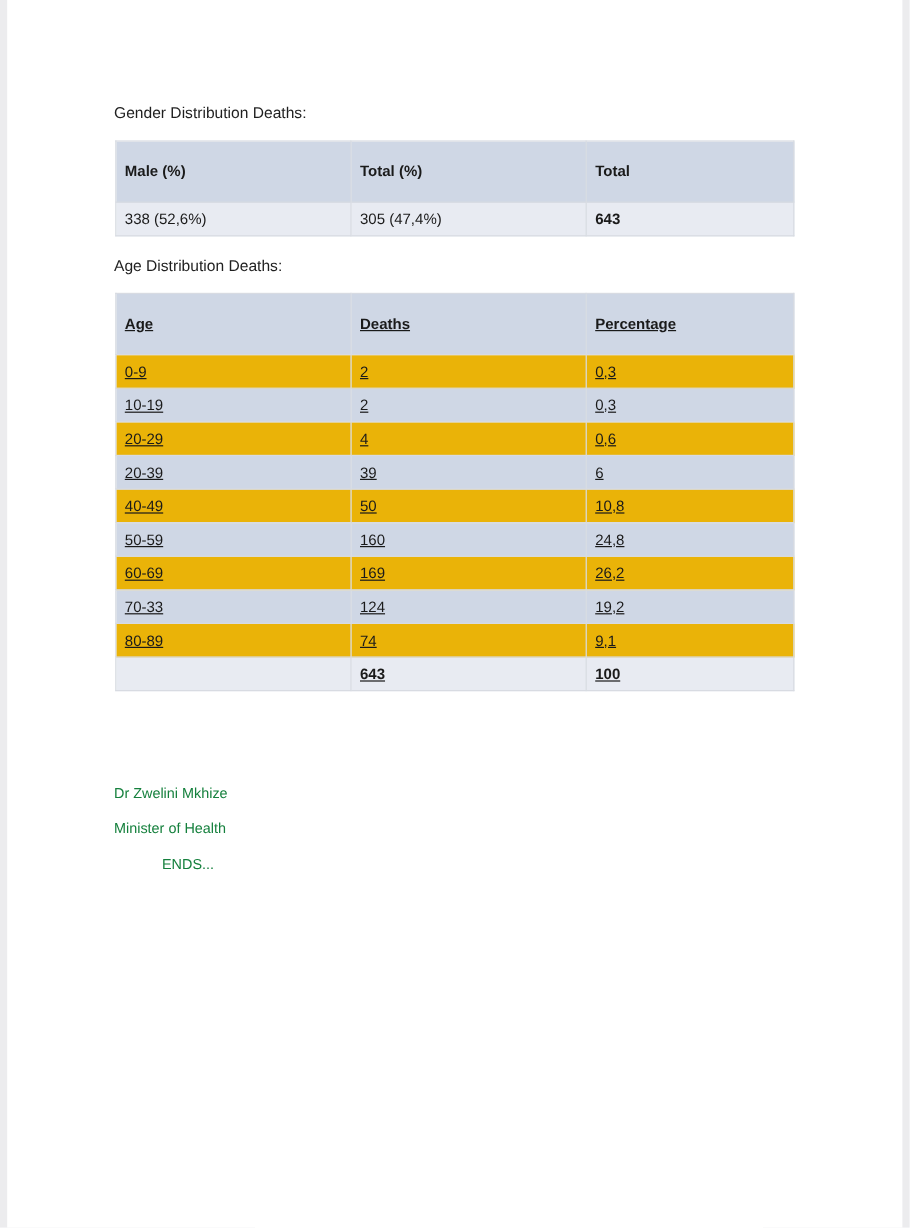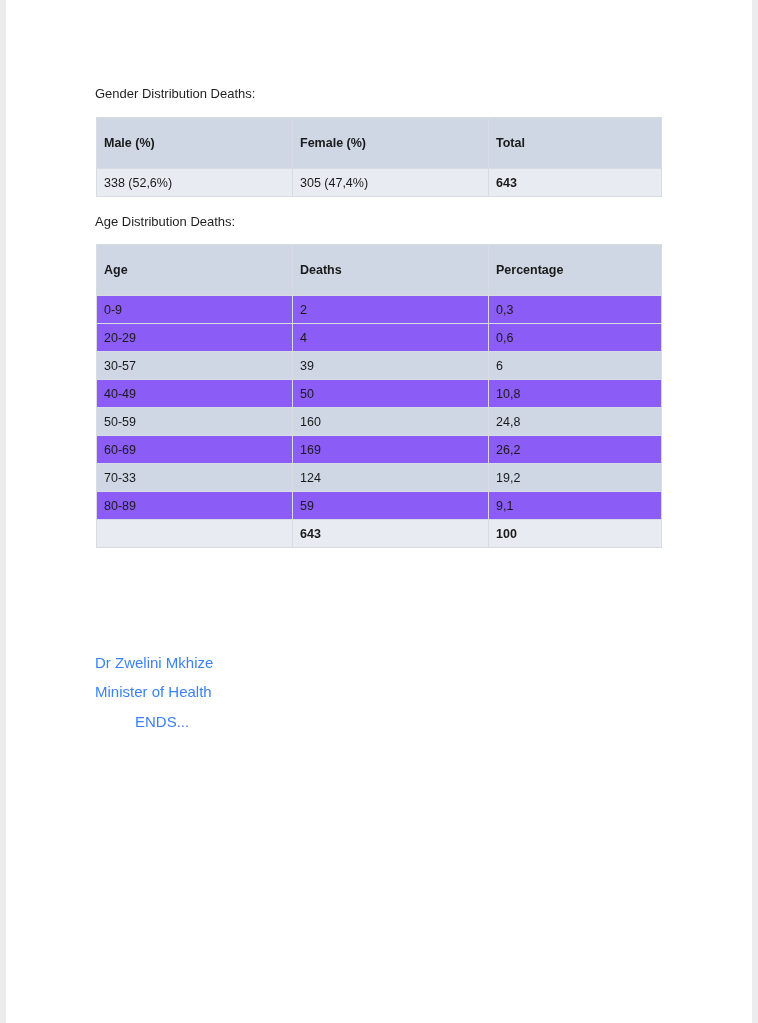--- a/index.html
+++ b/index.html
@@ -19,71 +19,76 @@
     position: absolute; left: 90px; width: 566px;
     border-collapse: collapse; font-size: 12.5px;
     border: 1px solid #d2d6de;
   }
   td, th {
     border: 1px solid #d8dbe2; text-align: left; padding: 0 0 0 7px;
     font-weight: normal; vertical-align: middle;
   }
   th { background: #cfd7e5; font-weight: bold; height: 50px; }
   .t1 td { background: #e8ebf2; height: 27px; margin-top: 48px; }
-  .t2 tr.odd td { background: #8b5cf6; }
+  .t2 tr.odd td { background: #eab308; }
   .t2 tr.even td { background: #cfd7e5; }
   .t2 td { height: 27px; }
   .t2 tr.total td { background: #e8ebf2; font-weight: bold; }
   .bold { font-weight: bold; }
   .c1 { width: 188px; } .c2 { width: 188px; }
-  .sig { position: absolute; left: 89px; font-size: 15px; color: #3b82f6; }
+  .sig { position: absolute; left: 89px; font-size: 12px; color: #15803d; }
 </style>
 </head>
 <body>
 
 <div class="page">
 
   <div class="heading" style="left:89px; top:86px;">Gender Distribution Deaths:</div>
 
   <table class="t1" style="top:117px;">
     <tbody>
         <tr>
       <th class="c1">Male (%)</th>
-      <th class="c2">Female (%)</th>
+      <th class="c2">Total (%)</th>
       <th>Total</th>
     </tr>
     <tr>
       <td>338 (52,6%)</td>
       <td>305 (47,4%)</td>
       <td class="bold">643</td>
     </tr>
   </tbody>
     </table>
 
   <div class="heading" style="left:89px; top:214px;">Age Distribution Deaths:</div>
 
-  <table class="t2" style="top:244px;">
+  <table class="t2" style="top:244px;text-decoration:underline;">
     <tbody>
         <tr>
       <th class="c1">Age</th>
       <th class="c2">Deaths</th>
       <th>Percentage</th>
     </tr>
     <tr class="odd">
       <td>0-9</td>
       <td>2</td>
       <td>0,3</td>
     </tr>
+    <tr class="even">
+      <td>10-19</td>
+      <td>2</td>
+      <td>0,3</td>
+    </tr>
     <tr class="odd">
       <td>20-29</td>
       <td>4</td>
       <td>0,6</td>
     </tr>
     <tr class="even">
-      <td>30-57</td>
+      <td>20-39</td>
       <td>39</td>
       <td>6</td>
     </tr>
     <tr class="odd">
       <td>40-49</td>
       <td>50</td>
       <td>10,8</td>
     </tr>
     <tr class="even">
       <td>50-59</td>
@@ -95,21 +100,21 @@
       <td>169</td>
       <td>26,2</td>
     </tr>
     <tr class="even">
       <td>70-33</td>
       <td>124</td>
       <td>19,2</td>
     </tr>
     <tr class="odd">
       <td>80-89</td>
-      <td>59</td>
+      <td>74</td>
       <td>9,1</td>
     </tr>
     <tr class="total">
       <td></td>
       <td>643</td>
       <td>100</td>
     </tr>
   </tbody>
     </table>
 

